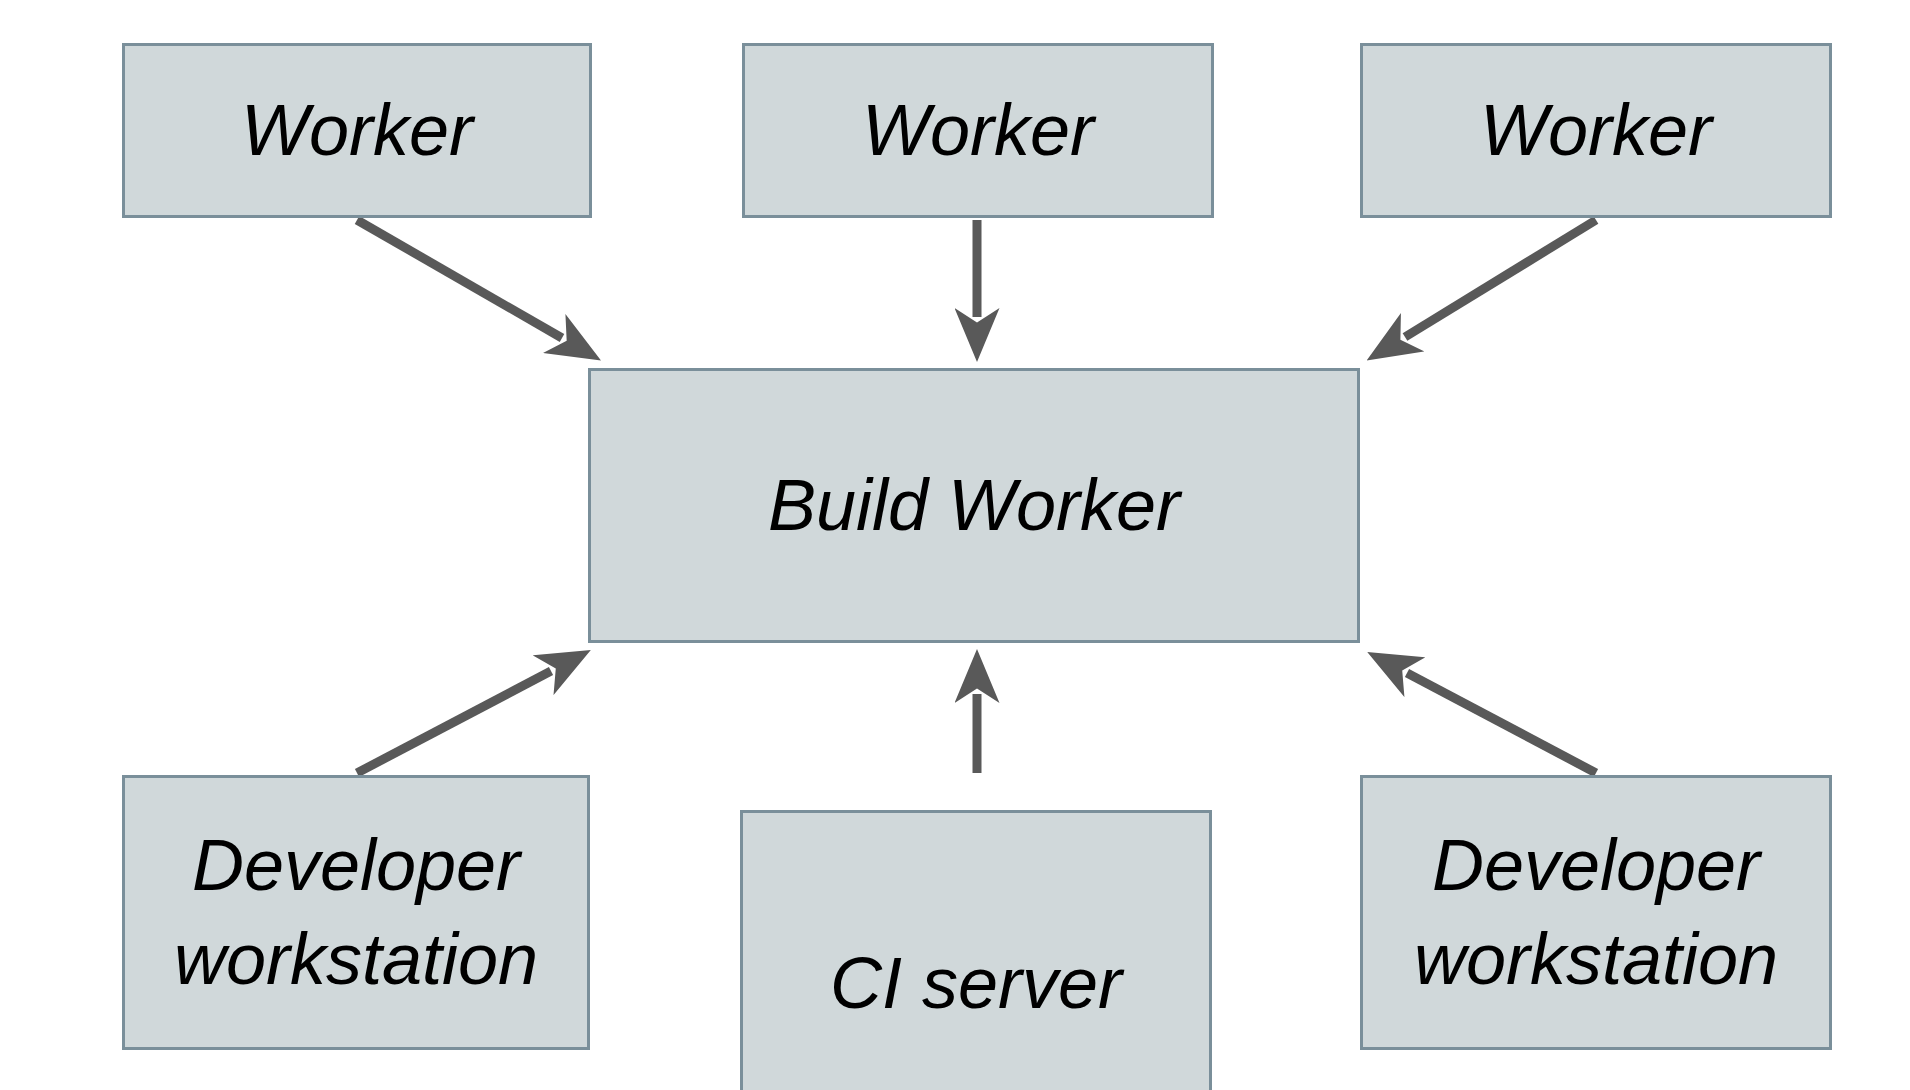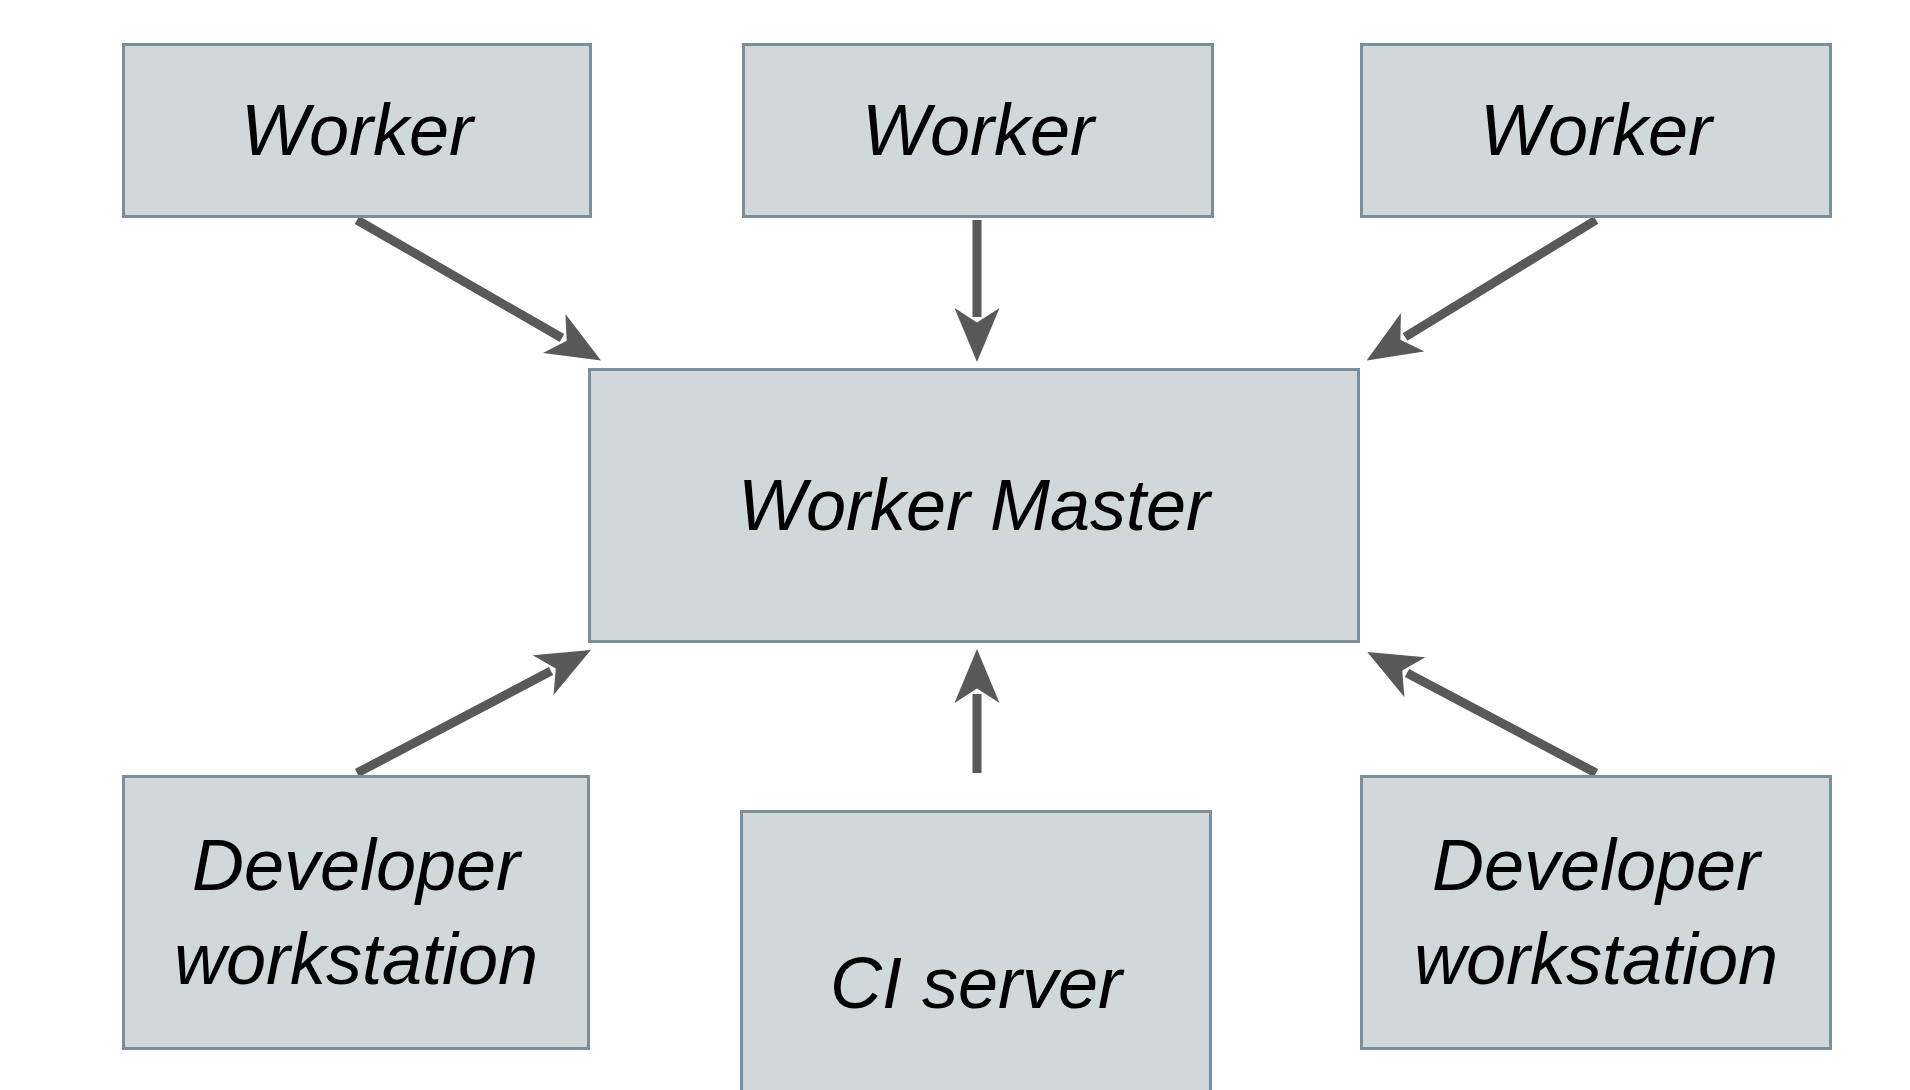--- a/index.html
+++ b/index.html
@@ -79,21 +79,21 @@
 
   <div class="node n-worker-2">
     <span class="node-label">Worker</span>
   </div>
 
   <div class="node n-worker-3">
     <span class="node-label">Worker</span>
   </div>
 
   <div class="node n-build-master">
-    <span class="node-label">Worker Master</span>
+    <span class="node-label">Build Worker</span>
   </div>
 
   <div class="node n-dev-left">
     <span class="node-label">Developer workstation</span>
   </div>
 
   <div class="node n-ci-server">
     <span class="node-label">CI server</span>
   </div>
 

